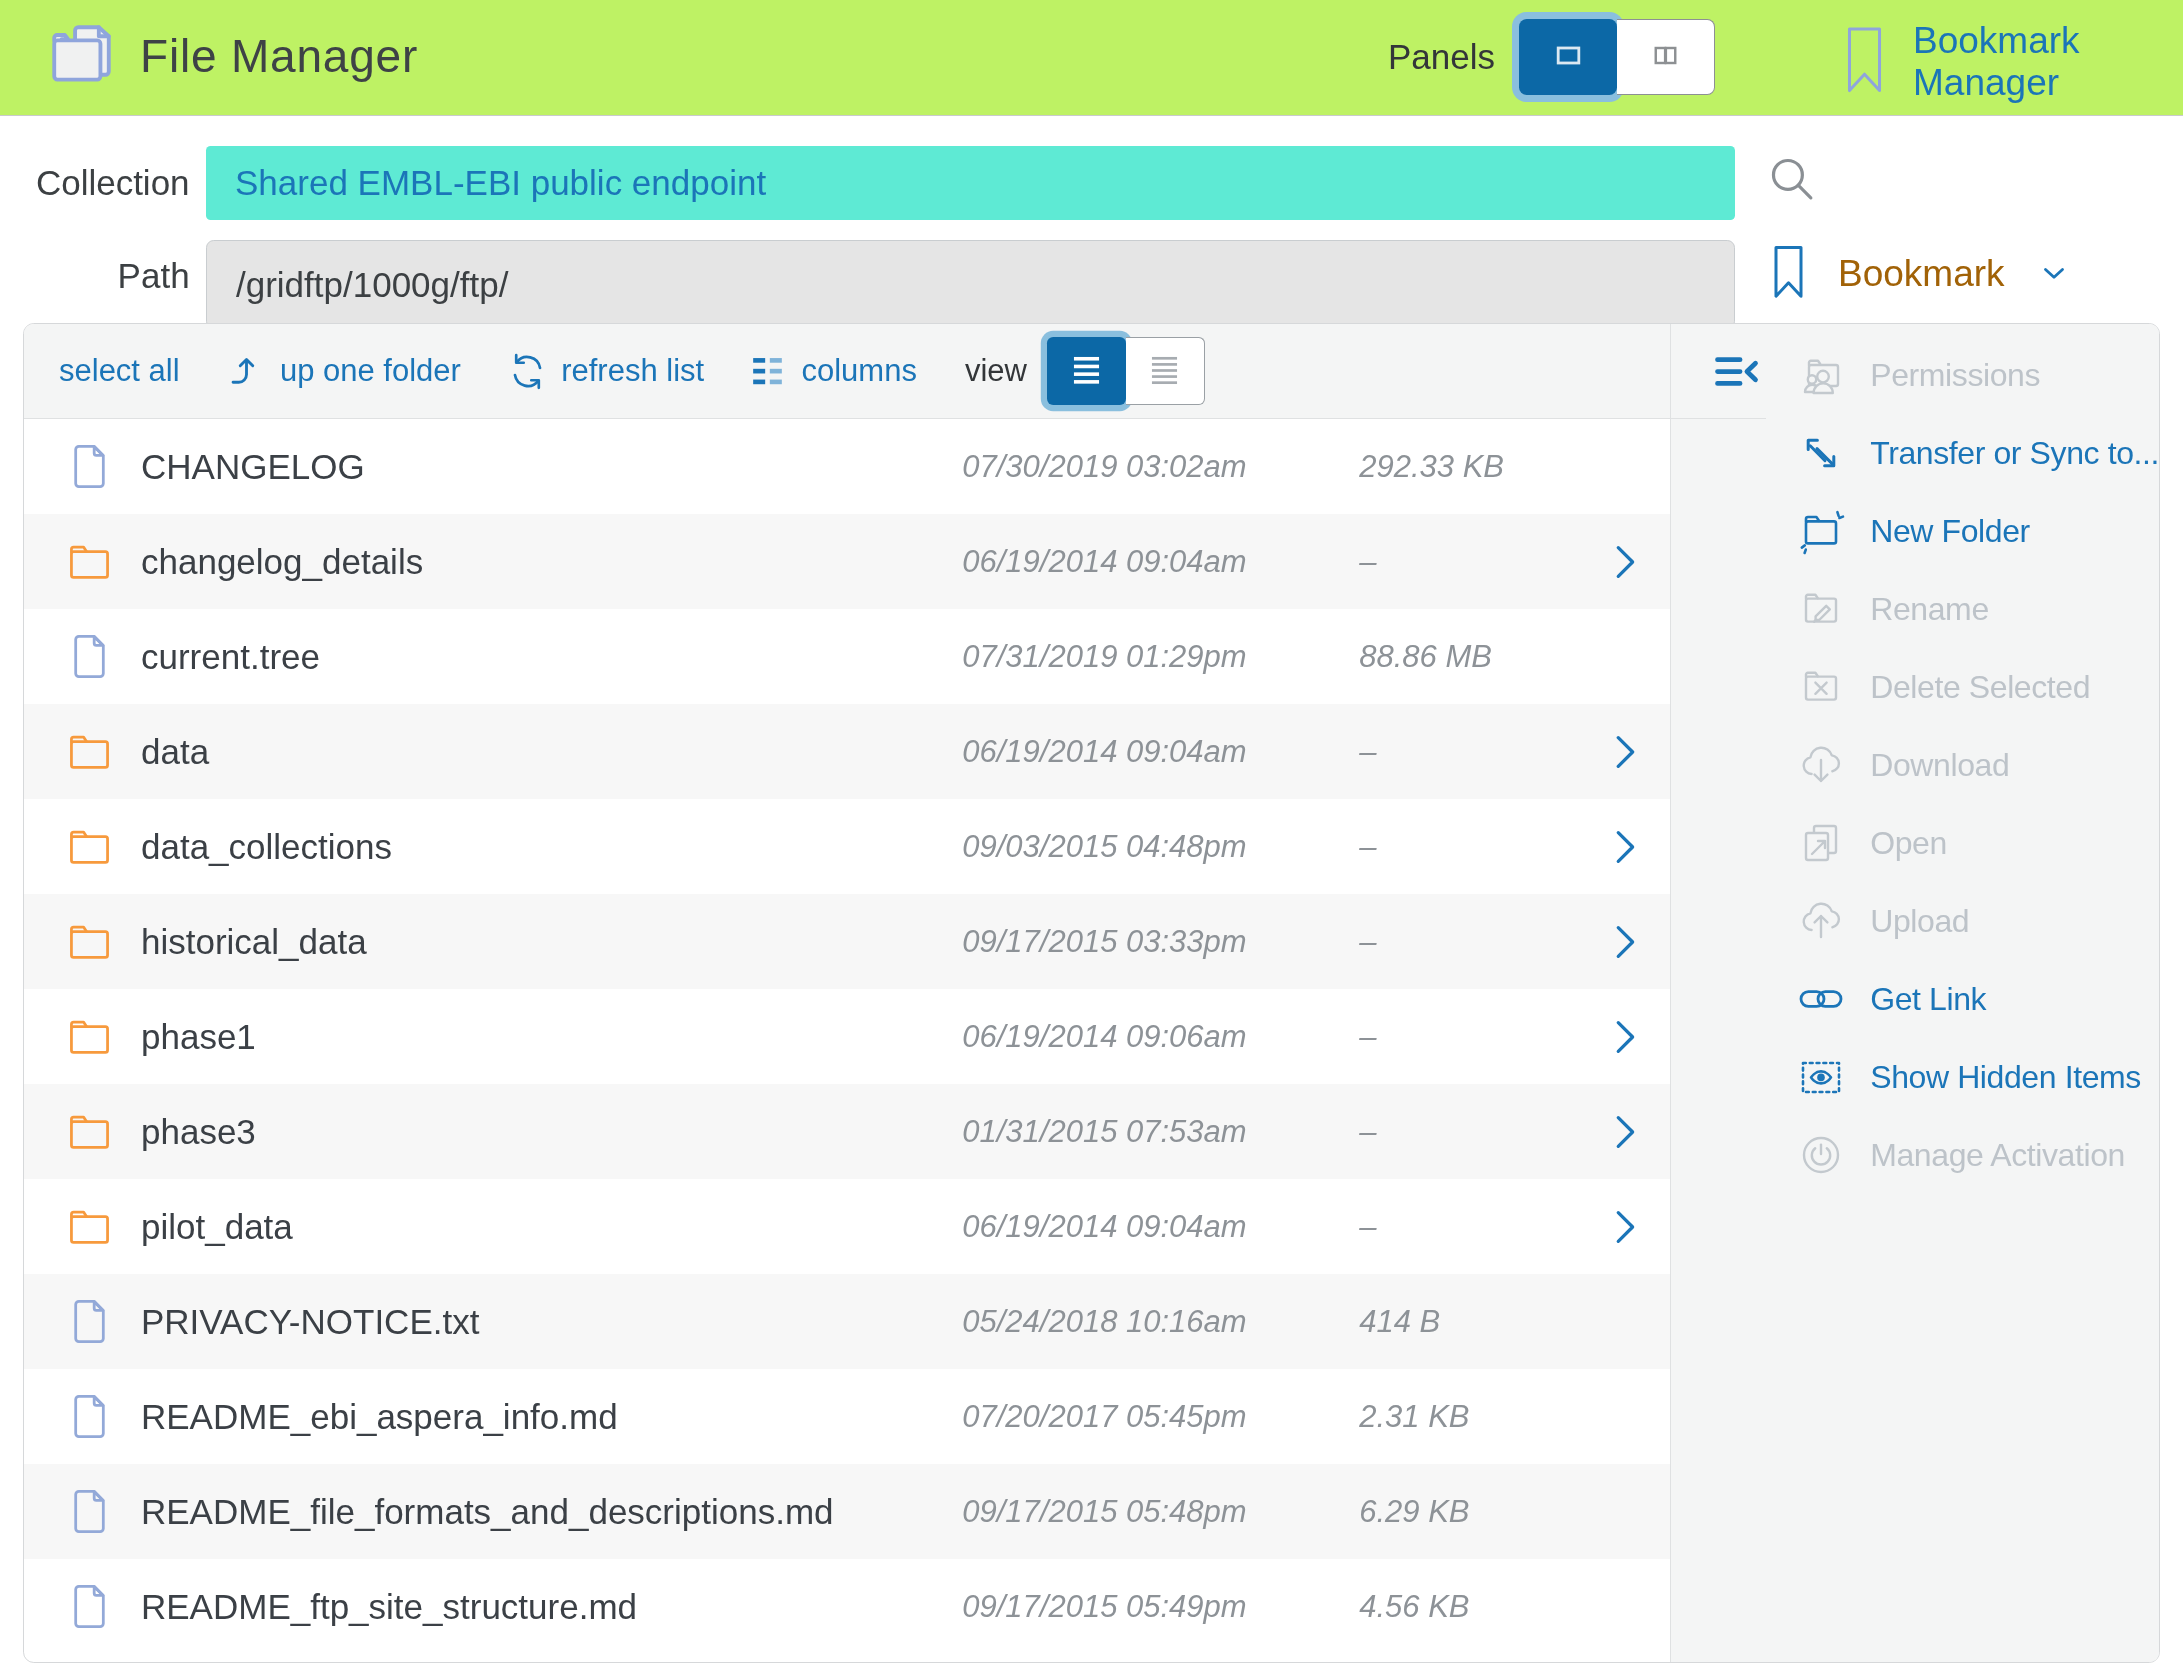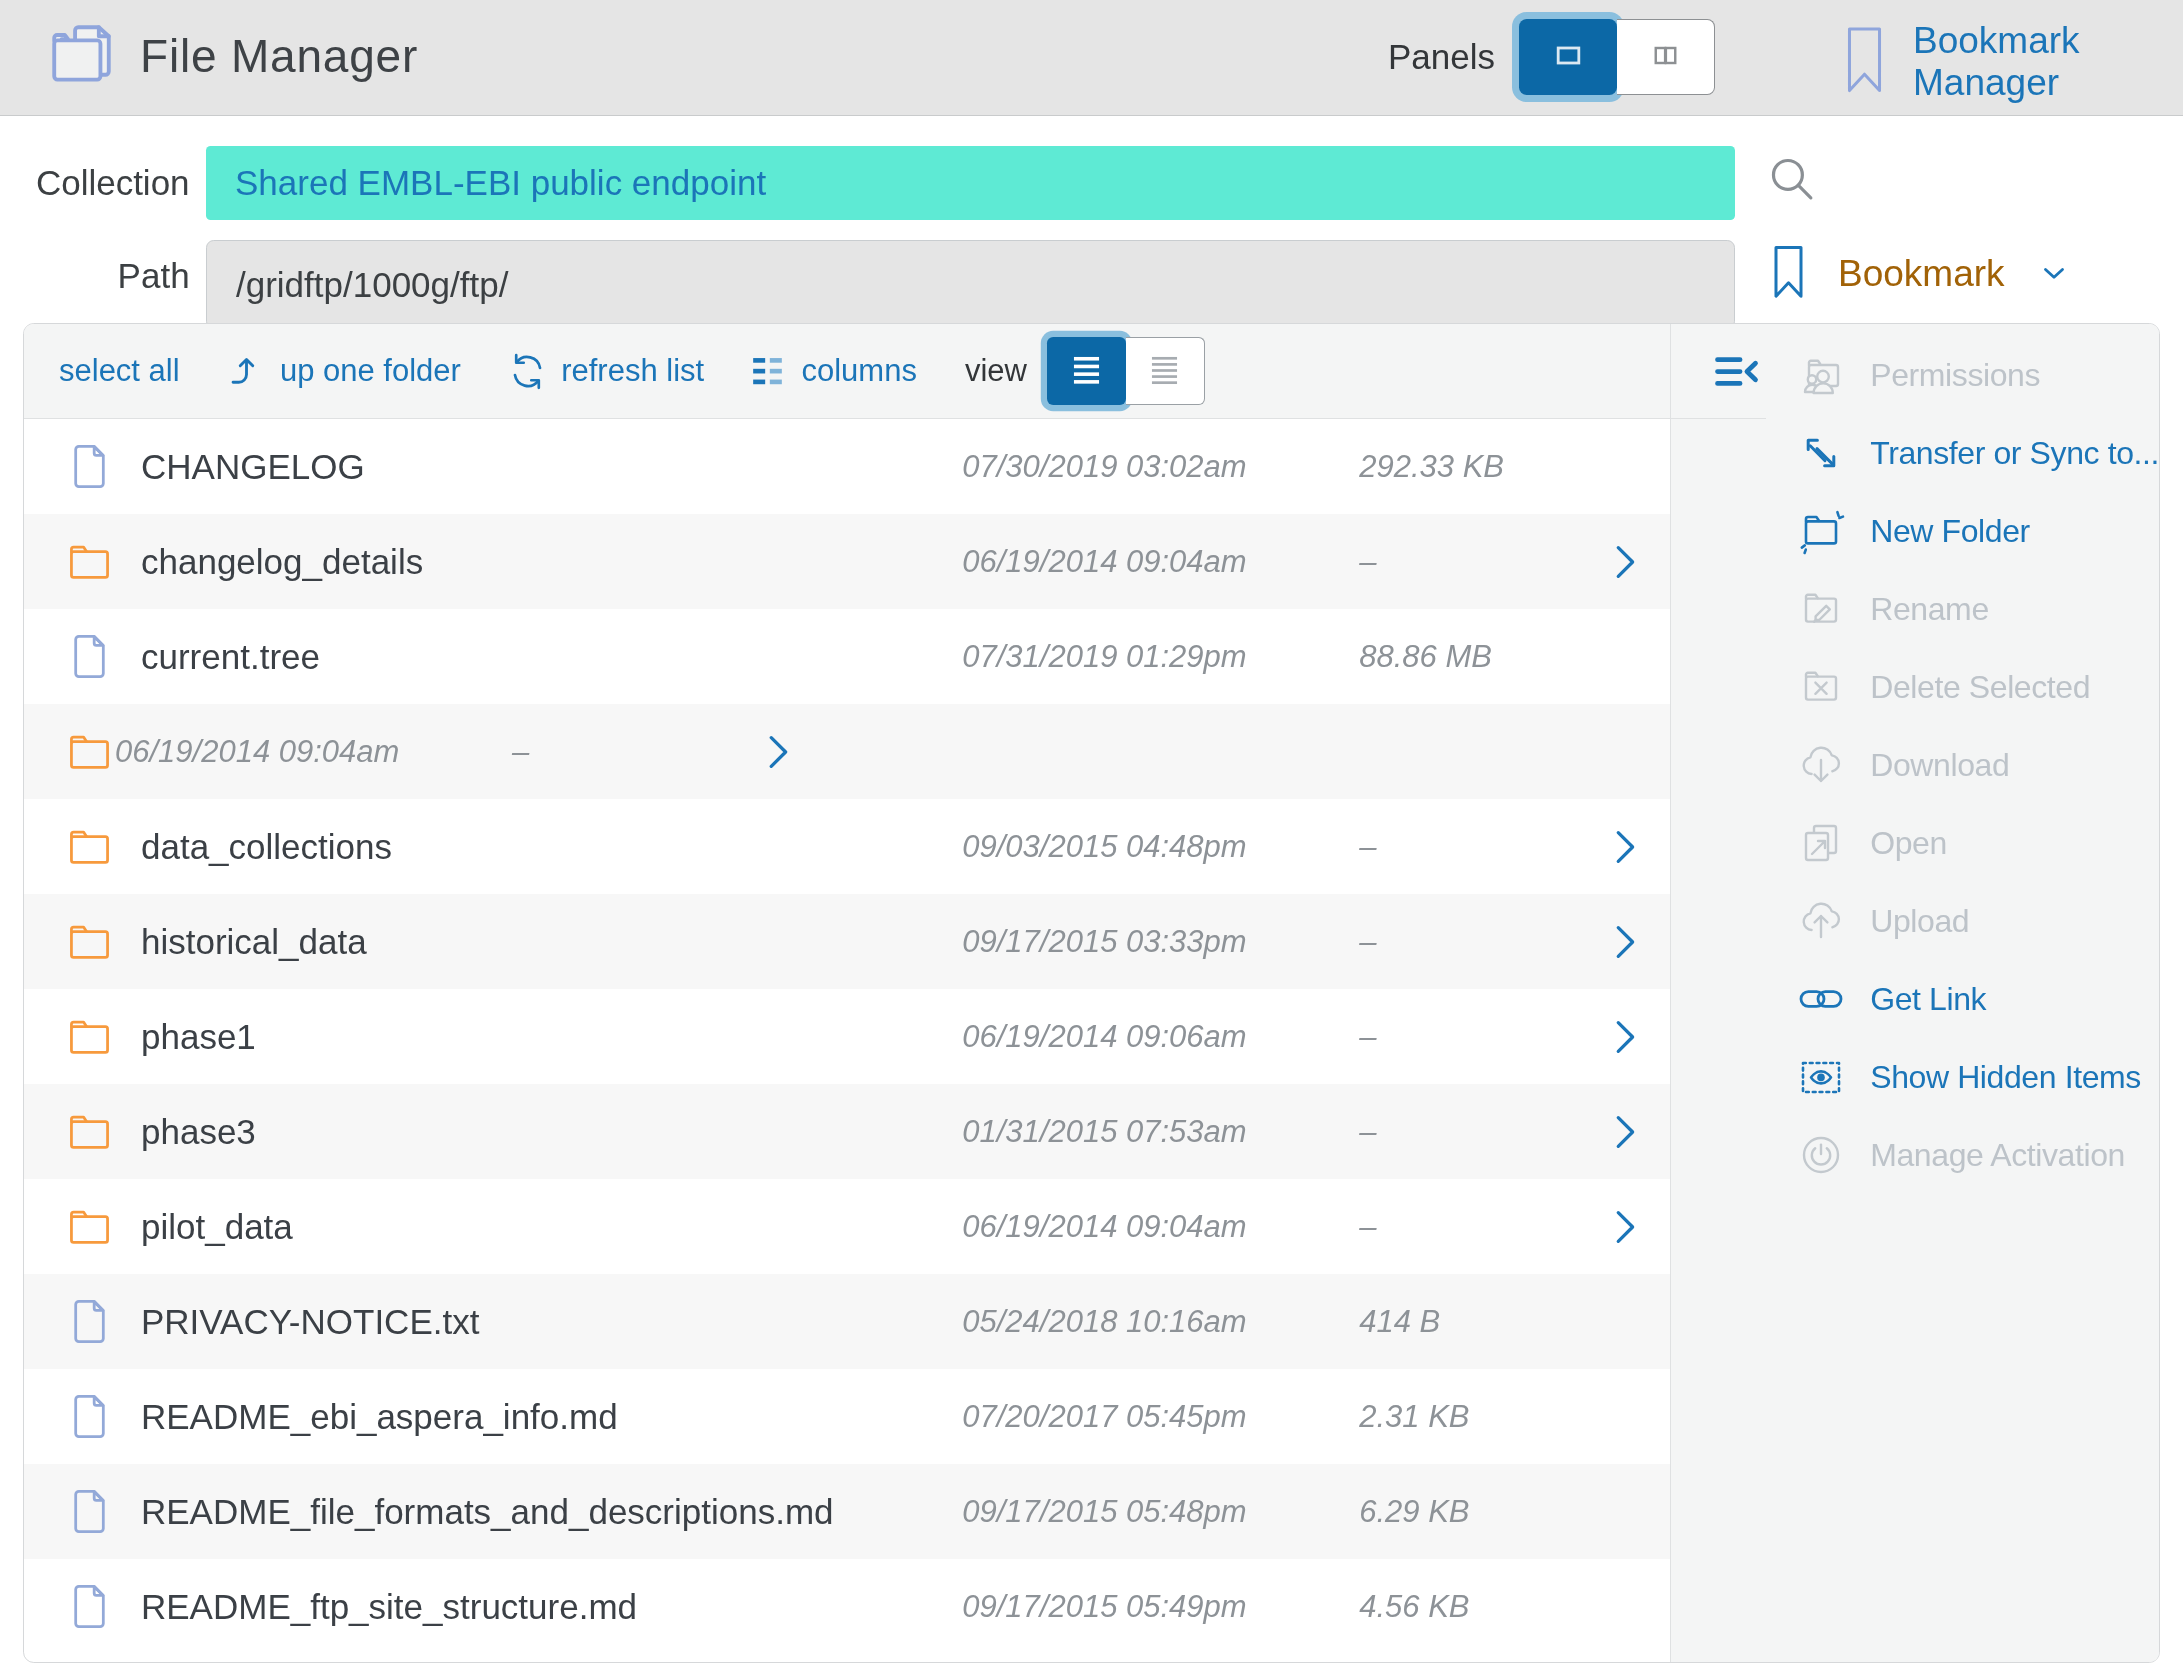--- a/index.html
+++ b/index.html
@@ -2,21 +2,21 @@
 <html style="font-size:12.3px"><head>
 <meta charset="utf-8">
 <style>
   * { margin:0; padding:0; box-sizing:border-box; }
   html,body { width:2183px; height:1676px; background:#ffffff;
     font-family:"Liberation Sans", sans-serif; color:#3b4046; }
   .page { position:relative; width:2183px; height:1676px; overflow:hidden; }
 
   
   .header { position:absolute; left:0; top:0; width:2183px; height:116px;
-    background:#e5e5e5; border-bottom:1.5px solid #c9cbcc; }
+    background:#bef264; border-bottom:1.5px solid #c9cbcc; }
   .hdr-icon { position:absolute; left:43px; top:17px; width:77px; height:77px; }
   .hdr-title { position:absolute; left:140px; top:29px; font-size:46px; color:#3e4246; letter-spacing:0.8px; }
   .panels-label { position:absolute; left:1388px; top:37px; font-size:35px; color:#333639; }
   .panels-toggle { position:absolute; left:1519px; top:18.5px; display:flex; }
   .pt-btn { width:98px; height:76px; display:flex; align-items:center; justify-content:center; }
   .pt-selected { background:#0c68a6; border-radius:7.7px; box-shadow:0 0 0 7px #8abfde; position:relative; z-index:1; }
   .pt-unselected { background:#ffffff; border:1.5px solid #8d9093; border-left:none;
     border-radius:0 7.7px 7.7px 0; position:relative; z-index:2; }
   .bm-mgr { position:absolute; left:1842px; top:20px; display:flex; align-items:center; gap:26px; cursor:pointer; }
   .bm-mgr-label { font-size:37px; color:#1b75b8; }
@@ -231,20 +231,21 @@
             <span class="fname">current.tree</span>
             <span class="fdate">07/31/2019 01:29pm</span>
             <span class="fsize">88.86 MB</span>
             <span class="fchev"></span>
           </div>
           <div class="row alt">
             <span class="ficon"><svg viewBox="0 0 24 24" fill="none" stroke-linecap="round" stroke-linejoin="round" stroke="#f79a3d" stroke-width="1.3">
                 <path d="M3.5 7.6V6.2a1 1 0 0 1 1-1h4.7l1.4 2.1"></path>
    <rect x="3.5" y="7.4" width="17" height="12.1" rx="1"></rect>
               </svg></span>
+            <span class="fname">data</span>
             <span class="fdate">06/19/2014 09:04am</span>
             <span class="fsize">–</span>
             <span class="fchev"><svg viewBox="0 0 24 24" fill="none" stroke-linecap="round" stroke-linejoin="round" stroke="#1b75b8" stroke-width="1.7">
                 <path d="M9 4.5 16.5 12 9 19.5"></path>
               </svg></span>
           </div>
           <div class="row">
             <span class="ficon"><svg viewBox="0 0 24 24" fill="none" stroke-linecap="round" stroke-linejoin="round" stroke="#f79a3d" stroke-width="1.3">
                 <path d="M3.5 7.6V6.2a1 1 0 0 1 1-1h4.7l1.4 2.1"></path>
    <rect x="3.5" y="7.4" width="17" height="12.1" rx="1"></rect>

